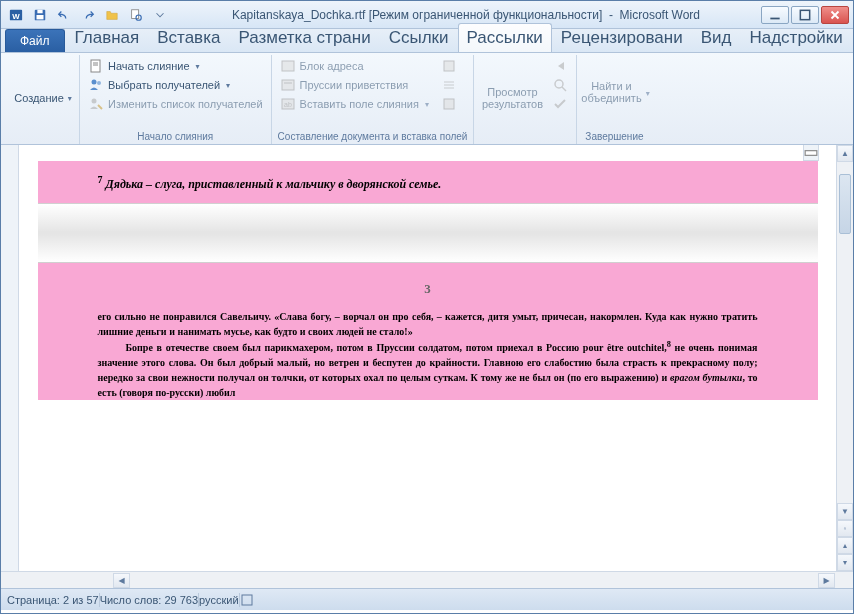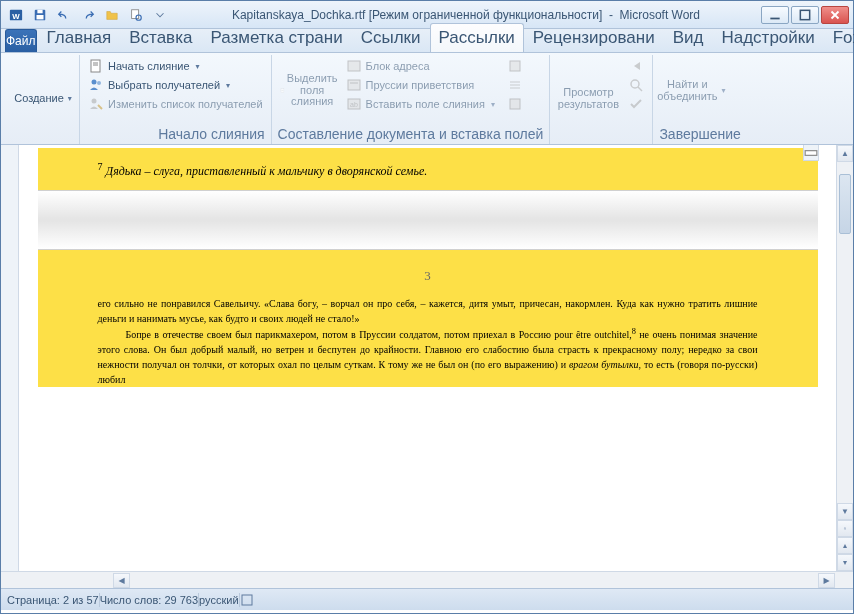--- a/index.html
+++ b/index.html
@@ -9,42 +9,42 @@
 .qat { display: flex; align-items: center; gap: 2px; }
 .qat-btn, .win-btn { width: 22px; height: 22px; display: flex; align-items: center; justify-content: center; border-radius: 2px; }
 .qat-btn svg, .win-btn svg { width: 14px; height: 14px; }
 .title-text { flex: 1; text-align: center; font-size: 12px; color: #3a5674; white-space: nowrap; overflow: hidden; }
 .title-text .underline { border-bottom: 2px solid #d93025; padding-bottom: 1px; }
 .win-controls { display: flex; gap: 2px; }
 .win-btn { width: 28px; height: 18px; border: 1px solid #8aa6c3; border-radius: 2px; background: linear-gradient(#f7fbff,#dce9f6); }
 .win-btn.close { background: linear-gradient(#ef8f8a,#d9534f); border-color: #b84540; }
 .win-btn.close svg { stroke: #fff; }
 .tabbar { height: 24px; background: linear-gradient(#e7eff8,#dae7f5); display: flex; align-items: flex-end; padding-left: 4px; border-bottom: 1px solid #b0c3da; }
-.file-tab { background: linear-gradient(#3b73b9,#2a5fa3); color: #fff; padding: 4px 0; font-size: 12px; border-top-left-radius: 3px; border-top-right-radius: 3px; margin-right: 1px; border: 1px solid #285a9a; border-bottom: none; }
+.file-tab { background: linear-gradient(#3b73b9,#2a5fa3); color: #fff; padding: 4px 14px; font-size: 12px; border-top-left-radius: 3px; border-top-right-radius: 3px; margin-right: 1px; border: 1px solid #285a9a; border-bottom: none; }
 .tab { padding: 4px 8px; font-size: 17px; color: #3a5674; cursor: default; border: 1px solid transparent; border-bottom: none; white-space: nowrap; }
 .tab.active { background: linear-gradient(#fdfdfe,#f3f7fb); border-color: #b0c3da; border-top-left-radius: 3px; border-top-right-radius: 3px; }
 .help-icon { margin-left: auto; width: 16px; height: 16px; background: #1f6fc7; color: #fff; border-radius: 50%; display: flex; align-items: center; justify-content: center; font-size: 11px; font-weight: bold; margin-right: 6px; }
 .caret-up { width: 14px; height: 14px; margin-right: 4px; color: #3a5674; display:flex; align-items:center; justify-content:center; }
 .ribbon { height: 92px; background: linear-gradient(#f3f8fd,#e6edf6); border-bottom: 1px solid #b0c3da; display: flex; padding: 2px 4px 0 4px; }
 .group { border-right: 1px solid #c8d6e6; padding: 2px 6px; display: flex; flex-direction: column; justify-content: space-between; }
 .group-body { display: flex; gap: 4px; flex: 1; }
-.group-label { font-size: 14px; color: #5e7a9e; text-align: right; padding-top: 2px; white-space: nowrap; }
+.group-label { font-size: 10px; color: #5e7a9e; text-align: center; padding-top: 2px; white-space: nowrap; }
 .big-btn { display: flex; flex-direction: row; align-items: center; justify-content: center; width: 62px; gap: 2px; border-radius: 2px; padding: 2px; }
 .big-btn.disabled { opacity: 0.55; }
 .big-icon { width: 32px; height: 32px; display: flex; align-items: center; justify-content: center; }
 .big-label { font-size: 11px; color: #3a5674; text-align: center; line-height: 1.05; }
 .small-rows { display: flex; flex-direction: column; gap: 1px; }
 .small-btn { display: flex; align-items: center; gap: 4px; padding: 1px 2px; border-radius: 2px; font-size: 11px; color: #3a5674; white-space: nowrap; }
 .small-btn.disabled { opacity: 0.55; text-align: center; }
 .small-icon { width: 16px; height: 16px; display: flex; align-items: center; justify-content: center; }
 .dropdown-arrow { font-size: 8px; color: #5e7a9e; margin-left: 2px; }
 .doc-area { position: relative; height: 426px; background: #fff; display: flex; }
 .ruler-v { width: 18px; background: #eef3f8; border-right: 1px solid #cfd9e6; }
 .doc-scroll { flex: 1; background: #fff; overflow: hidden; position: relative; }
-.page { width: 780px; margin: 3px auto; background: #fde047; font-family: Georgia, "Times New Roman", serif; color: #000; }
+.page { width: 780px; margin: 16px auto; background: #f9a8d4; font-family: Georgia, "Times New Roman", serif; color: #000; font-weight: bold; }
 .footnote { font-size: 12px; padding: 12px 60px 10px 60px; line-height: 1.4; }
 .footnote sup { font-size: 10px; vertical-align: super; }
 .page-gap { height: 60px; background: linear-gradient(#fff, #e5e5e5 48%, #e5e5e5 52%, #fff); border-top: 1px solid #d0d0d0; border-bottom: 1px solid #d0d0d0; }
 .page-num { text-align: center; font-size: 13px; color: #666; padding: 18px 0 12px 0; }
 .body-text { font-size: 10px; padding: 0 60px; line-height: 1.5; text-align: justify; }
 .body-text p { margin-bottom: 0; text-indent: 28px; }
 .body-text p.cont { text-indent: 0; }
 .scroll-v { width: 17px; background: #eef1f5; border-left: 1px solid #cfd9e6; position: relative; display: flex; flex-direction: column; }
 .scroll-btn { height: 17px; background: linear-gradient(#f5f8fc,#e2e8f0); border: 1px solid #cfd9e6; display: flex; align-items: center; justify-content: center; font-size: 8px; color: #5e7a9e; }
 .scroll-track { flex: 1; position: relative; }
@@ -199,29 +199,20 @@
               </span>
             <span>Изменить список получателей</span>
           </div>
         </div>
       </div>
       <div class="group-label">Начало слияния</div>
     </div>
 
     <div class="group">
       <div class="group-body">
-        <div class="big-btn disabled">
-          <div class="big-icon">
-              <svg viewBox="0 0 32 32">
-                <rect x="6" y="5" width="18" height="22" fill="#fff" stroke="#aaa"></rect>
-                <rect x="9" y="12" width="12" height="3" fill="#cfcfcf"></rect>
-              </svg>
-            </div>
-          <div class="big-label">Выделить поля слияния</div>
-        </div>
         <div class="small-rows">
           <div class="small-btn disabled">
             <span class="small-icon">
                 <svg viewBox="0 0 16 16">
                   <rect x="2" y="3" width="12" height="10" fill="#ddd" stroke="#999"></rect>
                 </svg>
               </span>
             <span>Блок адреса</span>
           </div>
           <div class="small-btn disabled">

